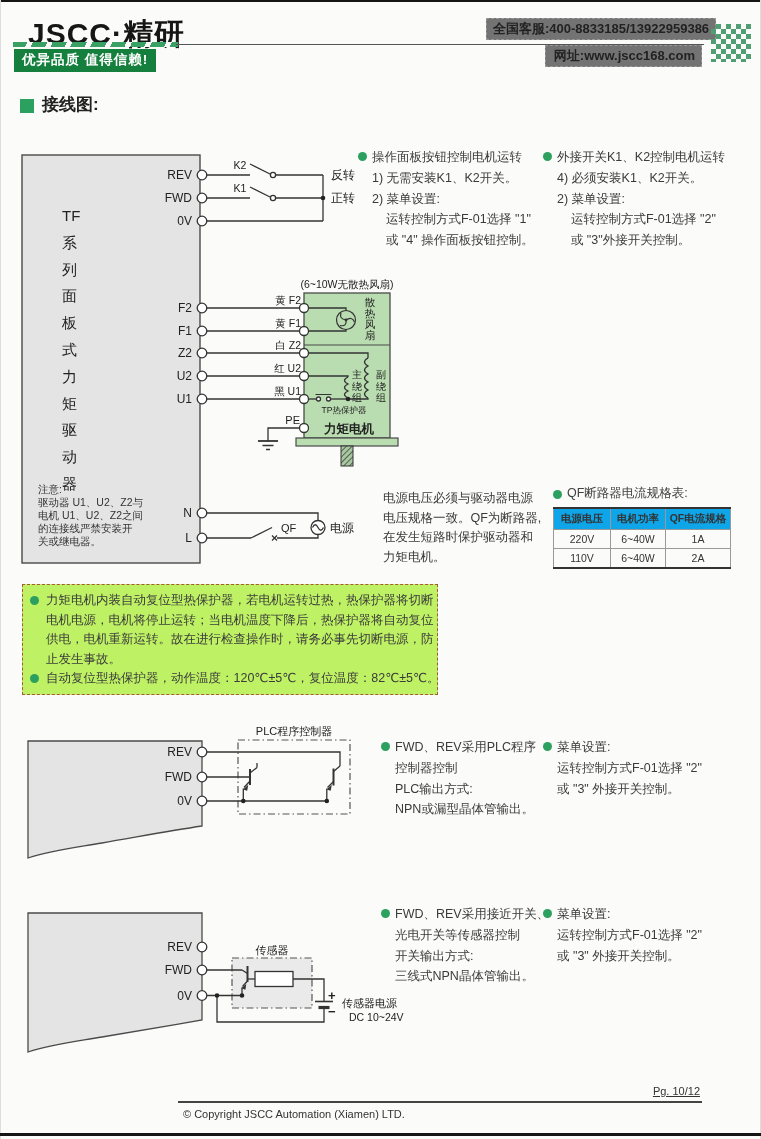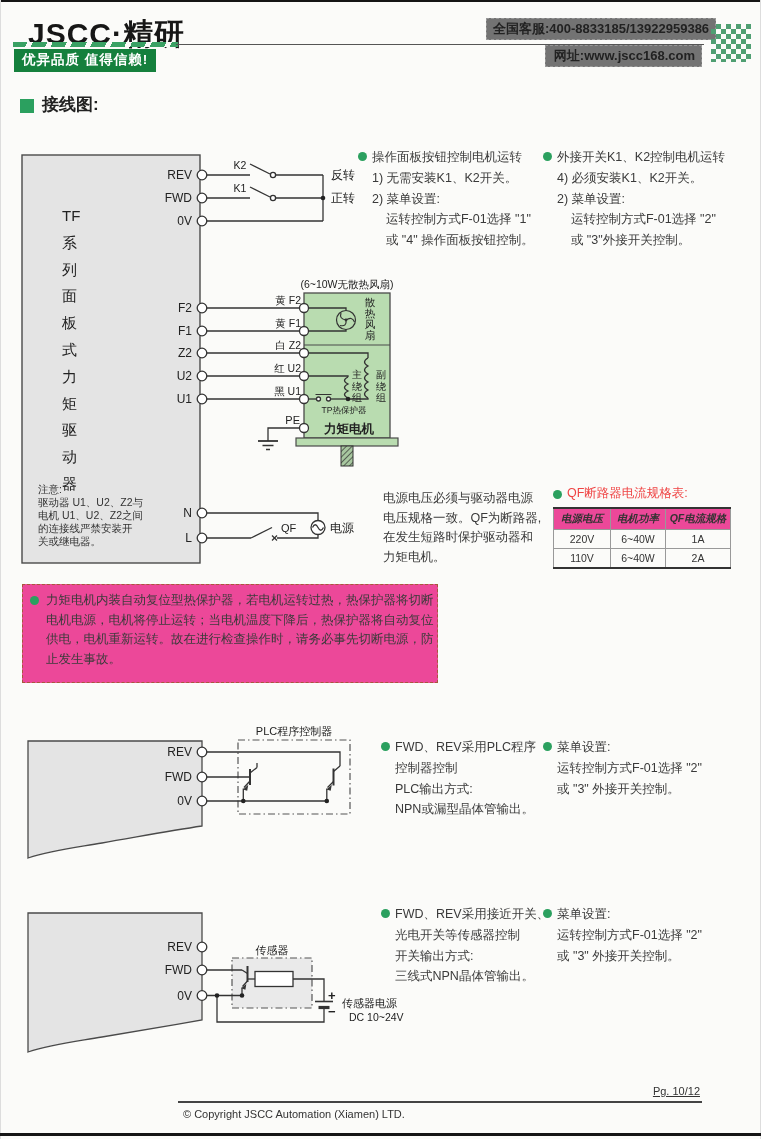--- a/index.html
+++ b/index.html
@@ -23,27 +23,27 @@
       background:conic-gradient(#4f9f72 0 25%,transparent 0 50%,#4f9f72 0 75%,transparent 0);
       background-size:10px 10px;}
   .sec-square{left:20px;top:99px;width:14px;height:14px;background:#2ba05f;}
   .sec-title{left:42px;top:93px;font-size:17px;font-weight:bold;color:#222;}
   .drv-title{left:62px;top:203px;width:56px;text-align:left;font-size:15px;line-height:26.8px;color:#222;}
   .drv-note{left:38px;top:483px;font-size:10.5px;line-height:13px;color:#333;}
   .tcol{padding-left:14px;font-size:12.5px;line-height:20.8px;color:#3a3a3a;}
   .bullet{position:absolute;left:0;top:5px;width:9px;height:9px;border-radius:50%;background:#2ba05f;}
   .pnote{left:383px;top:489px;font-size:12.5px;line-height:19.5px;color:#3a3a3a;}
   .qfwrap{left:553px;top:485px;}
-  .qftitle{position:relative;padding-left:14px;font-size:12.5px;color:#ef4444;margin-bottom:5px;}
+  .qftitle{position:relative;padding-left:14px;font-size:12.5px;color:#404040;margin-bottom:5px;}
   table.qf{border-collapse:collapse;border-top:2px solid #333;border-bottom:2px solid #333;}
   table.qf td{border:1px solid #999;font-size:10.5px;text-align:center;height:16px;color:#333;}
-  table.qf tr.hd td{background:#ec4899;font-weight:bold;height:18px;font-style:italic;}
+  table.qf tr.hd td{background:#0ea5e9;font-weight:bold;height:18px;}
   td.c1{width:54px;} td.c2{width:52px;} td.c3{width:62px;}
-  .warn{left:22px;top:584px;width:400px;background:#ec4899;border:1.5px dashed #a65a3a;
-        padding:6px 7px 13px 7px;}
+  .warn{left:22px;top:584px;width:400px;background:#bef264;border:1.5px dashed #a65a3a;
+        padding:6px 7px 5px 7px;}
   .witem{position:relative;padding-left:16px;font-size:12.5px;line-height:19.5px;color:#3b3b3b;}
   .witem .bullet{top:5px;}
   .foot-line{left:178px;top:1101px;width:524px;border-top:2px solid #444;height:0;}
   .foot-copy{left:183px;top:1108px;font-size:11px;color:#333;}
   .foot-page{right:61px;top:1085px;font-size:11px;color:#333;text-decoration:underline;}
   svg text{font-family:"Liberation Sans","DejaVu Sans",sans-serif;fill:#222;}
 </style>
 </head>
 <body>
 
@@ -343,20 +343,24 @@
 </div>
 
 <div class="abs warn">
   <div class="witem">
     <span class="bullet"></span>
     <div class="pre">力矩电机内装自动复位型热保护器，若电机运转过热，热保护器将切断
 电机电源，电机将停止运转；当电机温度下降后，热保护器将自动复位
 供电，电机重新运转。故在进行检查操作时，请务必事先切断电源，防
 止发生事故。</div>
   </div>
+  <div class="witem">
+    <span class="bullet"></span>
+    <div class="pre">自动复位型热保护器，动作温度：120℃±5℃，复位温度：82℃±5℃。</div>
+  </div>
 </div>
 
 <div class="abs tcol" style="left:381px;top:737px">
   <span class="bullet"></span>
   <div class="pre">FWD、REV采用PLC程序
 控制器控制
 PLC输出方式:
 NPN或漏型晶体管输出。</div>
 </div>
 <div class="abs tcol" style="left:543px;top:737px">

